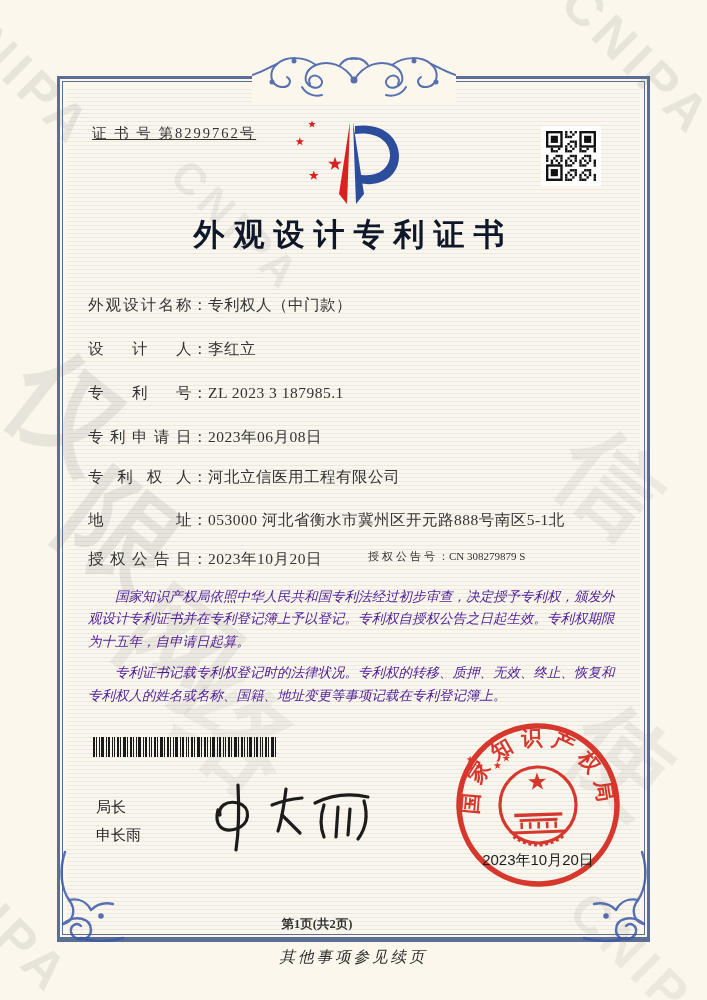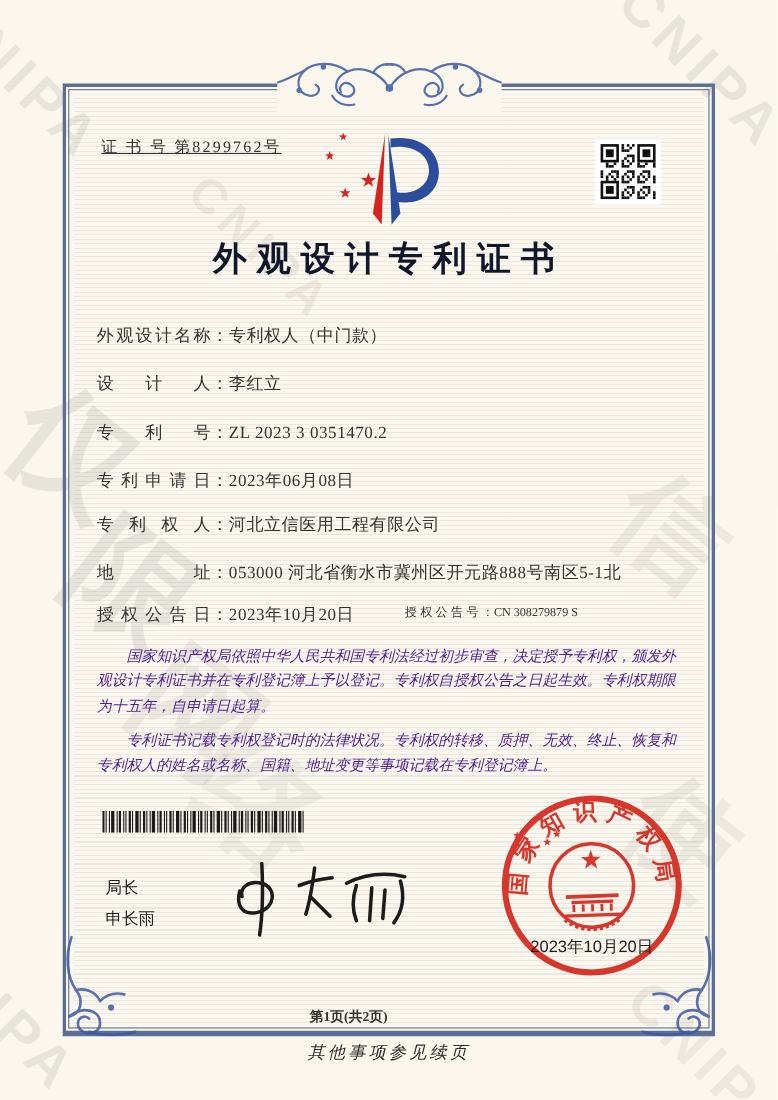--- a/index.html
+++ b/index.html
@@ -249,21 +249,21 @@
 
   <div class="abs content title">外观设计专利证书</div>
 
   <div class="frow" style="top:295px;">
     <span class="flabel">外观设计名称</span><span>：</span><span>专利权人（中门款）</span>
   </div>
   <div class="frow" style="top:339px;">
     <span class="flabel">设计人</span><span>：</span><span>李红立</span>
   </div>
   <div class="frow" style="top:383px;">
-    <span class="flabel">专利号</span><span>：</span><span>ZL 2023 3 0351470.2</span>
+    <span class="flabel">专利号</span><span>：</span><span>ZL 2023 3 187985.1</span>
   </div>
   <div class="frow" style="top:427px;">
     <span class="flabel">专利申请日</span><span>：</span><span>2023年06月08日</span>
   </div>
   <div class="frow" style="top:467px;">
     <span class="flabel">专利权人</span><span>：</span><span>河北立信医用工程有限公司</span>
   </div>
   <div class="frow" style="top:510px;">
     <span class="flabel">地址</span><span>：</span><span>053000 河北省衡水市冀州区开元路888号南区5-1北</span>
   </div>

